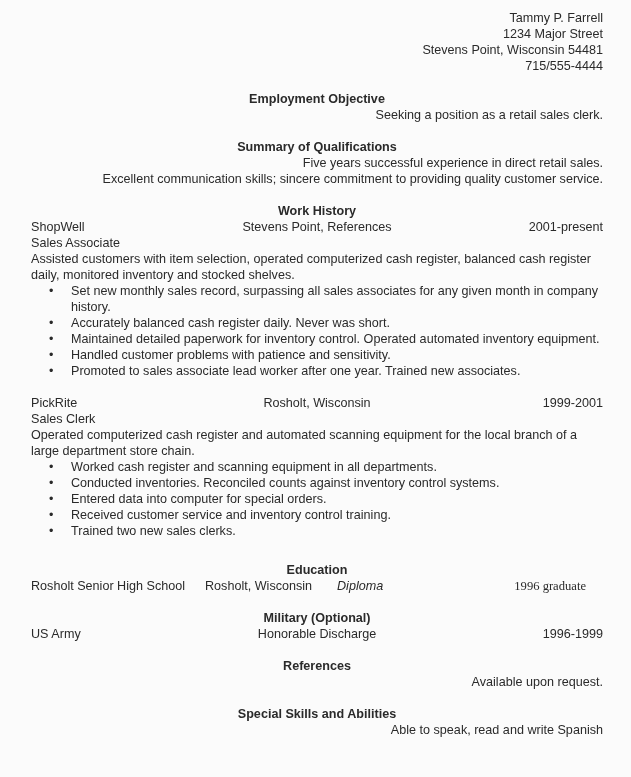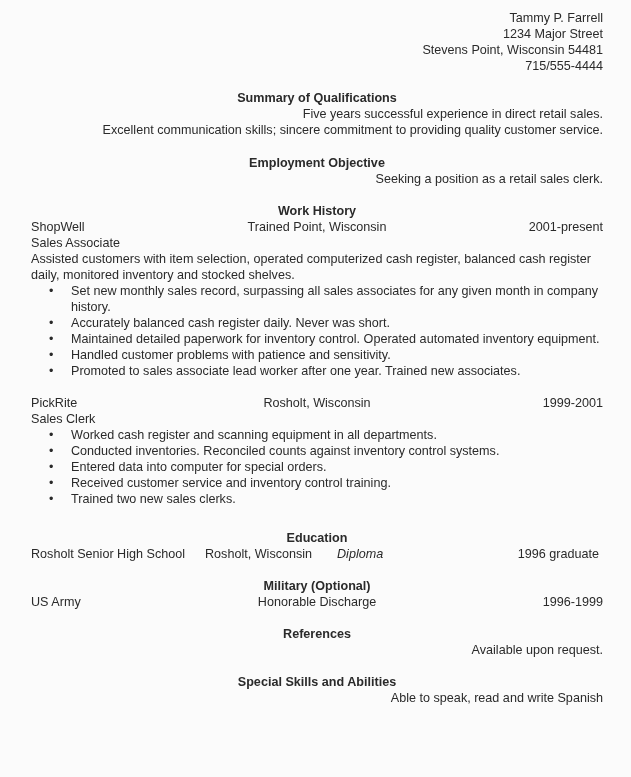--- a/index.html
+++ b/index.html
@@ -56,75 +56,76 @@
 
 <div class="page">
 
   <div class="header-block center">
     <div>Tammy P. Farrell</div>
     <div>1234 Major Street</div>
     <div>Stevens Point, Wisconsin 54481</div>
     <div>715/555-4444</div>
   </div>
 
+  <div class="section" style="margin-top:17px;">
+    <div class="section-title">Employment Objective</div>
+    <div class="center">Seeking a position as a retail sales clerk.</div>
+  </div>
+
   <div class="section">
     <div class="section-title">Summary of Qualifications</div>
     <div class="center">Five years successful experience in direct retail sales.</div>
     <div class="center">Excellent communication skills; sincere commitment to providing quality customer service.</div>
-  </div>
-
-  <div class="section" style="margin-top:17px;">
-    <div class="section-title">Employment Objective</div>
-    <div class="center">Seeking a position as a retail sales clerk.</div>
   </div>
 
   <div class="section">
     <div class="section-title">Work History</div>
 
     <div>
       <div class="row3">
         <span class="c1">ShopWell</span>
-        <span class="c2">Trained Point, Wisconsin</span>
+        <span class="c2">Stevens Point, References</span>
         <span class="c3">2001-present</span>
       </div>
       <div>Sales Associate</div>
       <div class="para">Assisted customers with item selection, operated computerized cash register, balanced cash register daily, monitored inventory and stocked shelves.</div>
       <ul class="bullets">
         <li><span class="dot">•</span><span>Set new monthly sales record, surpassing all sales associates for any given month in company history.</span></li>
         <li><span class="dot">•</span><span>Accurately balanced cash register daily. Never was short.</span></li>
         <li><span class="dot">•</span><span>Maintained detailed paperwork for inventory control. Operated automated inventory equipment.</span></li>
         <li><span class="dot">•</span><span>Handled customer problems with patience and sensitivity.</span></li>
         <li><span class="dot">•</span><span>Promoted to sales associate lead worker after one year. Trained new associates.</span></li>
       </ul>
     </div>
 
     <div class="job2">
       <div class="row3">
         <span class="c1">PickRite</span>
         <span class="c2">Rosholt, Wisconsin</span>
         <span class="c3">1999-2001</span>
       </div>
       <div>Sales Clerk</div>
+      <div class="para">Operated computerized cash register and automated scanning equipment for the local branch of a large department store chain.</div>
       <ul class="bullets">
         <li><span class="dot">•</span><span>Worked cash register and scanning equipment in all departments.</span></li>
         <li><span class="dot">•</span><span>Conducted inventories. Reconciled counts against inventory control systems.</span></li>
         <li><span class="dot">•</span><span>Entered data into computer for special orders.</span></li>
         <li><span class="dot">•</span><span>Received customer service and inventory control training.</span></li>
         <li><span class="dot">•</span><span>Trained two new sales clerks.</span></li>
       </ul>
     </div>
   </div>
 
   <div class="section" style="margin-top:23px;">
     <div class="section-title">Education</div>
     <div class="edu-row">
       <span style="left:0;">Rosholt Senior High School</span>
       <span style="left:174px;">Rosholt, Wisconsin</span>
       <span style="left:306px;font-style:italic;">Diploma</span>
-      <span style="right:4px;">1996 graduate</span>
+      <span style="right:17px;font-family:Liberation Serif, serif;">1996 graduate</span>
     </div>
   </div>
 
   <div class="section">
     <div class="section-title">Military (Optional)</div>
     <div class="row3">
       <span class="c1">US Army</span>
       <span class="c2">Honorable Discharge</span>
       <span class="c3">1996-1999</span>
     </div>

